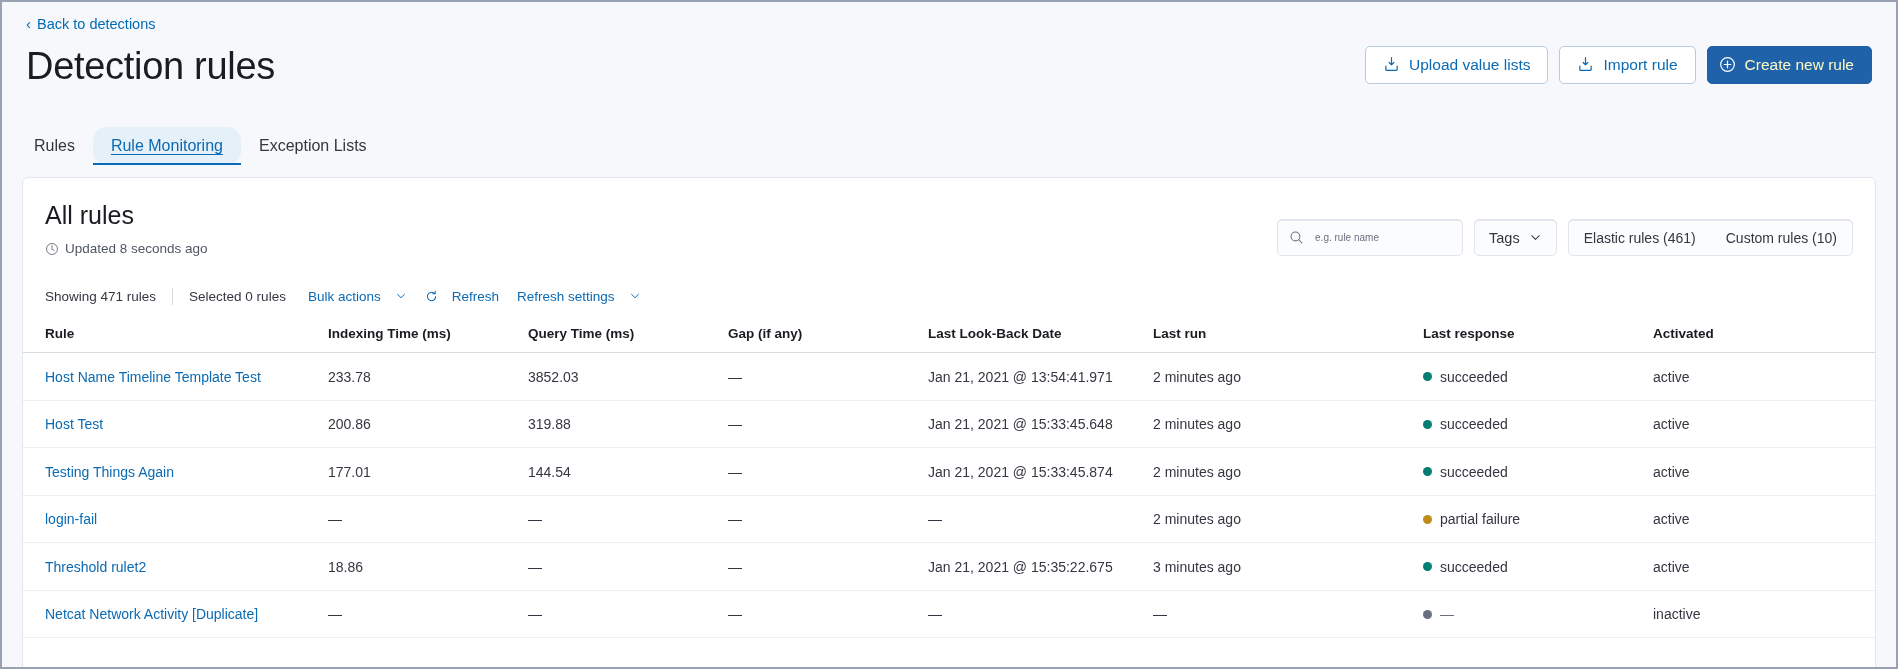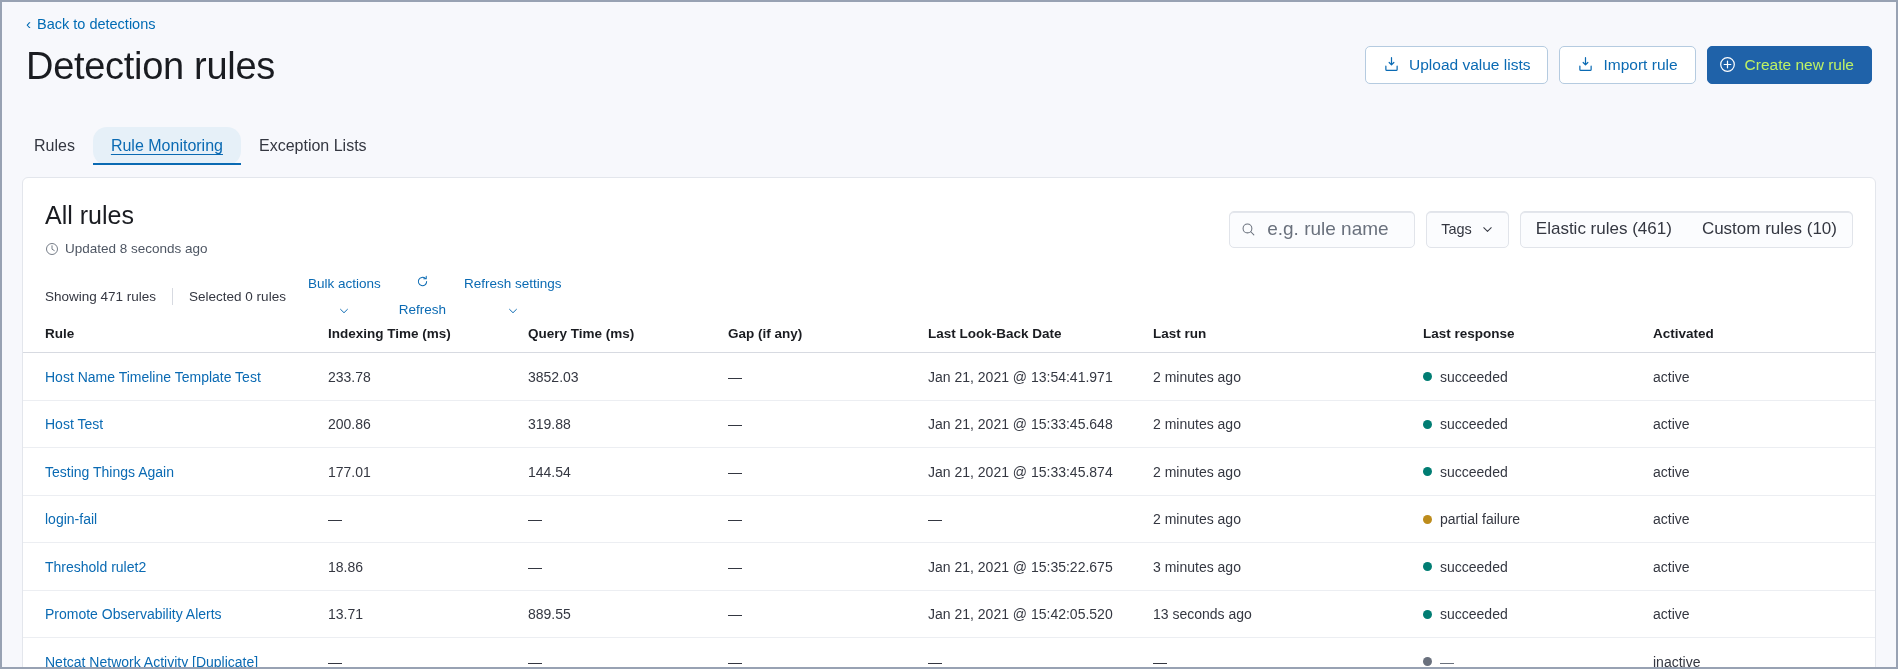--- a/index.html
+++ b/index.html
@@ -77,21 +77,21 @@
     line-height: 1;
   }
   .btn-empty {
     background: #ffffff;
     border: 1px solid #b5cbe0;
     color: #0a6ab3;
   }
   .btn-primary {
     background: #1f62a9;
     border: 1px solid #1f62a9;
-    color: #bef264;
+    color: #fef9c3;
     padding-left: 11px;
   }
   .ic { width: 17px; height: 17px; flex: 0 0 auto; display:block; }
 
   
   .tabs {
     display: flex;
     align-items: flex-end;
     gap: 0;
     padding: 0 14px;
@@ -128,21 +128,21 @@
   .panel {
     margin: 12px 20px 0 20px;
     background: #ffffff;
     border: 1px solid #e3e6ec;
     border-radius: 6px;
     min-height: 520px;
     padding: 22px 0 0 0;
   }
   .panel-top {
     display: flex;
-    align-items: center;
+    align-items: flex-end;
     justify-content: space-between;
     padding: 0 22px;
     gap: 32px;
   }
   .panel-title {
     font-size: 25px;
     font-weight: 400;
     color: #1a1c21;
     margin: 0;
     line-height: 1.2;
@@ -171,21 +171,21 @@
     padding: 0 11px;
     background: #fbfcfe;
     border: 1px solid #e1e4ea;
     border-radius: 5px;
     box-shadow: 0 1px 0 0 #e3e6ec inset;
   }
   .searchbox input {
     border: none;
     outline: none;
     background: transparent;
-    font-size: 19px;
+    font-size: 10px;
     color: #343741;
     width: 100%;
     font-family: inherit;
   }
   .searchbox input::placeholder { color: #6a717d; }
 
   .tagsbtn {
     display: inline-flex;
     align-items: center;
     gap: 9px;
@@ -205,21 +205,21 @@
     background: #fbfcfe;
     border: 1px solid #e1e4ea;
     border-radius: 5px;
     overflow: hidden;
     box-shadow: 0 1px 0 0 #e3e6ec inset;
   }
   .seg {
     display: inline-flex;
     align-items: center;
     padding: 0 15px;
-    font-size: 17px;
+    font-size: 14px;
     color: #343741;
     cursor: pointer;
     background: transparent;
     border: none;
     font-family: inherit;
   }
 
   
   .toolbar {
     display: flex;
@@ -237,21 +237,20 @@
     margin: 0 16px;
   }
   .tb-link {
     display: inline-flex;
     align-items: center;
     gap: 14px;
     color: #0a6ab3;
     cursor: pointer;
     white-space: nowrap;
     margin-left: 18px;
-    flex-direction: column;
   }
   .tb-link.first { margin-left: 22px; }
 
   
   table.rules {
     width: 100%;
     border-collapse: collapse;
     margin-top: 14px;
     table-layout: fixed;
   }
@@ -489,33 +488,20 @@
             <td class="c-gap dash">—</td>
             <td class="c-look">Jan 21, 2021 @ 15:35:22.675</td>
             <td class="c-run">3 minutes ago</td>
             <td class="c-resp"><span class="resp">
                 <span class="dot" style="background: rgb(1, 125, 115);"></span>
                 <span>succeeded</span>
               </span></td>
             <td class="c-act">active</td>
           </tr>
           <tr>
-            <td class="c-rule"><span class="rulelink">Promote Observability Alerts</span></td>
-            <td class="c-idx">13.71</td>
-            <td class="c-qry">889.55</td>
-            <td class="c-gap dash">—</td>
-            <td class="c-look">Jan 21, 2021 @ 15:42:05.520</td>
-            <td class="c-run">13 seconds ago</td>
-            <td class="c-resp"><span class="resp">
-                <span class="dot" style="background: rgb(1, 125, 115);"></span>
-                <span>succeeded</span>
-              </span></td>
-            <td class="c-act">active</td>
-          </tr>
-          <tr>
             <td class="c-rule"><span class="rulelink">Netcat Network Activity [Duplicate]</span></td>
             <td class="c-idx dash">—</td>
             <td class="c-qry dash">—</td>
             <td class="c-gap dash">—</td>
             <td class="c-look dash">—</td>
             <td class="c-run dash">—</td>
             <td class="c-resp"><span class="resp">
                 <span class="dot" style="background: rgb(105, 112, 125);"></span>
                 <span class="dash">—</span>
               </span></td>

